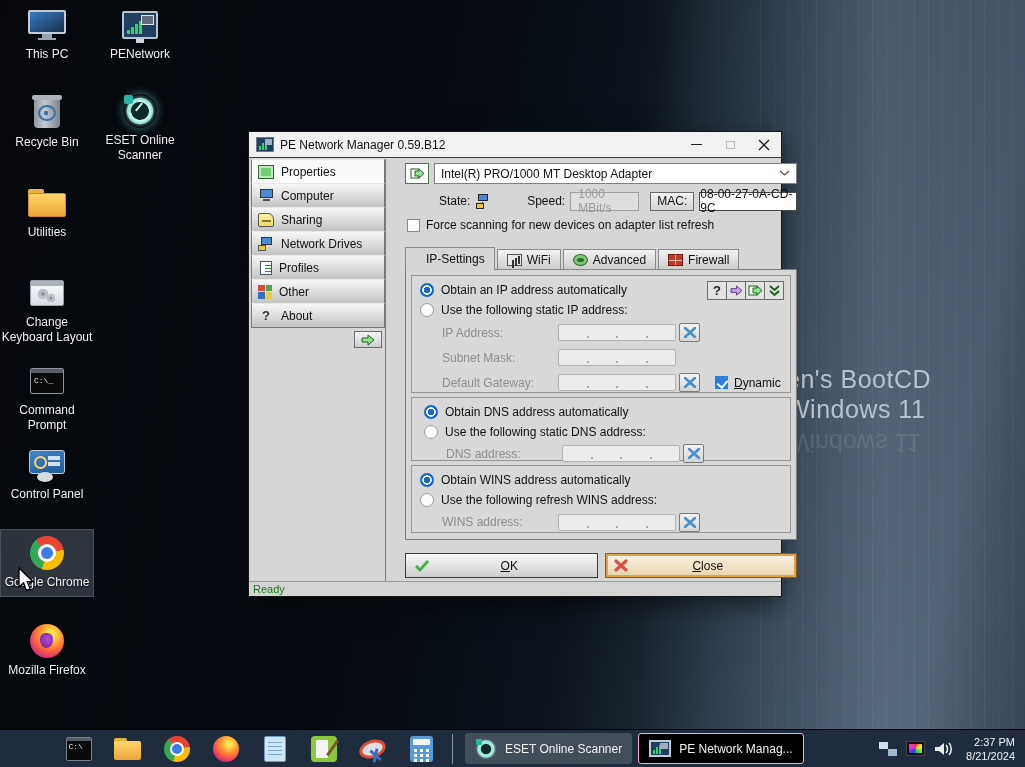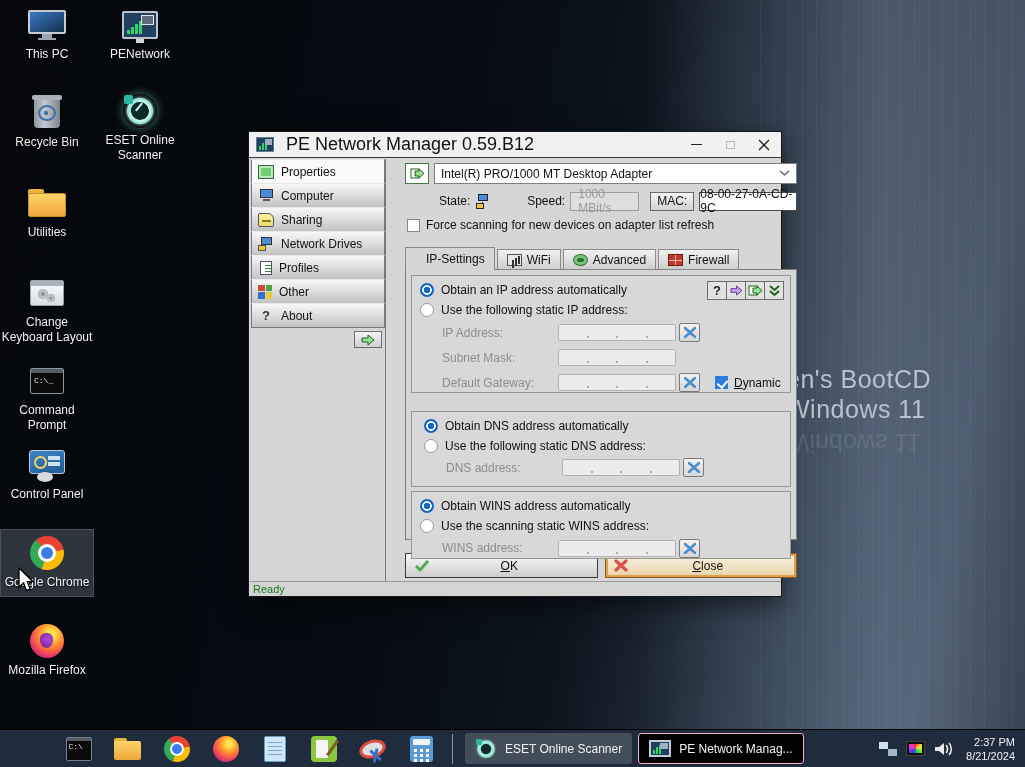--- a/index.html
+++ b/index.html
@@ -78,21 +78,21 @@
     background:radial-gradient(circle at 62% 30%, #ffe14d 0 12%, #ffad33 28%, #ff7139 48%, #e3366a 70%, #722291 95%); position:relative; }
   .ic-firefox::before { content:""; position:absolute; left:10px; top:9px; width:13px; height:15px; background:radial-gradient(circle at 60% 40%, #b24bdd, #6a1f8e); border-radius:50% 50% 60% 60%; }
 
   
   .cursor { position:absolute; left:17px; top:567px; z-index:60; pointer-events:none; }
 
   
   .dlg { position:absolute; left:248px; top:131px; width:534px; height:466px;
     background:#d6d6d6; border:1px solid #161616; box-shadow:0 8px 24px rgba(0,0,0,.55); font-size:12px; color:#111; z-index:20; }
   .tbar { height:26px; background:#f1f1f1; border-bottom:1px solid #3a3a3a; display:flex; align-items:center; padding-left:7px; }
-  .tbar .ttl { margin-left:12px; font-size:18px; color:#111; flex:1; }
+  .tbar .ttl { margin-left:6px; font-size:12px; color:#111; flex:1; }
   .tico { width:18px; height:15px; position:relative; background:#20405f; border:1px solid #6b7a88; }
   .tico i { position:absolute; left:2px; bottom:1px; width:2px; background:#35d06a; }
   .tico .w { position:absolute; right:1px; top:1px; width:7px; height:6px; background:#9fb0c0; }
   .cap { width:34px; height:22px; display:flex; align-items:center; justify-content:center; }
   .mini { width:11px; height:1.5px; background:#222; }
   .maxi { width:9px; height:8px; border:1px solid #bbb; }
 
   .sbar { position:absolute; left:2px; top:27px; width:134px; }
   .sbtn { height:25px; display:flex; align-items:center; gap:7px; padding-left:6px;
     background:linear-gradient(#f7f7f7,#c3c3c3); border:1px solid #787878; border-top-color:#e8e8e8; margin-top:-1px; }
@@ -145,21 +145,21 @@
   .ti { width:15px; height:12px; position:relative; flex:none; }
   .ti-wifi { background:#e8e8e8; border:1px solid #555; }
   .ti-wifi::after { content:""; position:absolute; right:1px; top:1px; width:2px; height:8px; background:#333; box-shadow:-3px 2px 0 #333, -6px 4px 0 #333; }
   .ti-adv { background:#7cc47c; border:1px solid #2e6b2e; border-radius:50%; }
   .ti-adv::after { content:""; position:absolute; inset:3px; background:#2e6b2e; border-radius:50%; }
   .ti-fw { background:#c0392b; border:1px solid #6e1e14;
     background-image:linear-gradient(0deg, transparent 0 45%, #e8b9b2 45% 55%, transparent 55%), linear-gradient(90deg, transparent 0 45%, #e8b9b2 45% 55%, transparent 55%); }
 
   .panel { margin-top:-1px; height:271px; border:1px solid #7c7c7c; background:#d6d6d6; padding:5px; }
   .grp { border:1px solid #979797; background:#d8d8d8; position:relative; padding:4px 8px 0; }
-  .g-ip { height:118px; } .g-dns { height:76px; margin-top:18px;padding-left:12px; } .g-wins { height:68px; margin-top:4px; }
+  .g-ip { height:118px; } .g-dns { height:64px; margin-top:4px;padding-left:12px; } .g-wins { height:68px; margin-top:4px; }
   .rrow { display:flex; align-items:center; gap:7px; height:20px; }
   .radio { width:14px; height:14px; border-radius:50%; background:#fdfdfd; border:1px solid #9a9a9a; flex:none; }
   .radio.on { border:none; background:radial-gradient(circle, #1668c8 0 3px, #fff 3.5px 4.5px, #1668c8 5px 100%); }
   .rlab { font-size:12px; font-weight:bold; font-weight:normal; }
   .frow { display:flex; align-items:center; height:25px; padding-left:22px; }
   .flab { width:116px; color:#8d8d8d; font-size:12px; }
   .ipbox { width:118px; height:17px; background:#ececec; border:1px solid #b2b2b2; border-radius:2px;
     display:flex; align-items:flex-end; justify-content:space-evenly; padding-bottom:2px; }
   .ipbox i { width:2px; height:2px; background:#9a9a9a; border-radius:50%; }
   .xbtn { width:21px; height:19px; margin-left:3px; display:flex; align-items:center; justify-content:center;
@@ -546,21 +546,21 @@
         </div>
       </div>
 
       <div class="grp g-wins">
         <div class="rrow">
           <div class="radio on"></div>
           <span class="rlab">Obtain WINS address automatically</span>
         </div>
         <div class="rrow">
           <div class="radio"></div>
-          <span class="rlab">Use the scanning static WINS address:</span>
+          <span class="rlab">Use the following refresh WINS address:</span>
         </div>
         <div class="frow" style="height:24px">
           <span class="flab">WINS address:</span>
           <div class="ipbox">
               <i></i>
               <i></i>
               <i></i>
             </div>
           <div class="xbtn">
             <svg width="12" height="11" viewBox="0 0 12 11">

